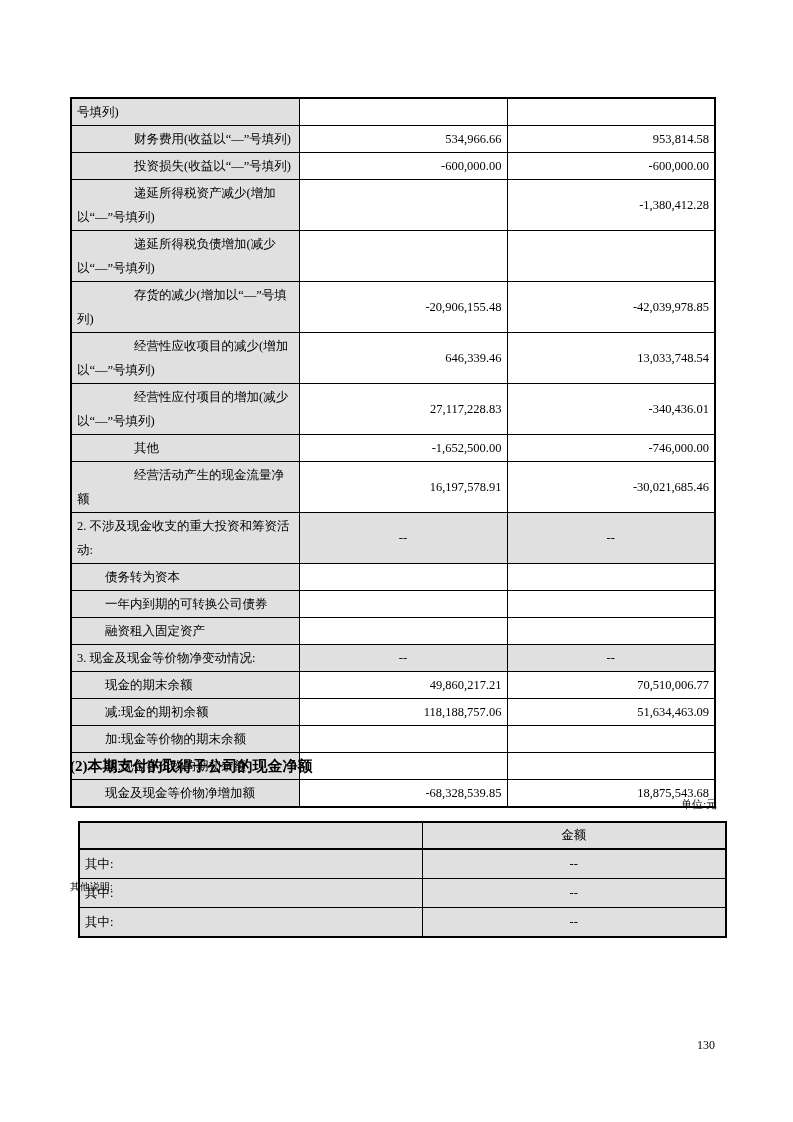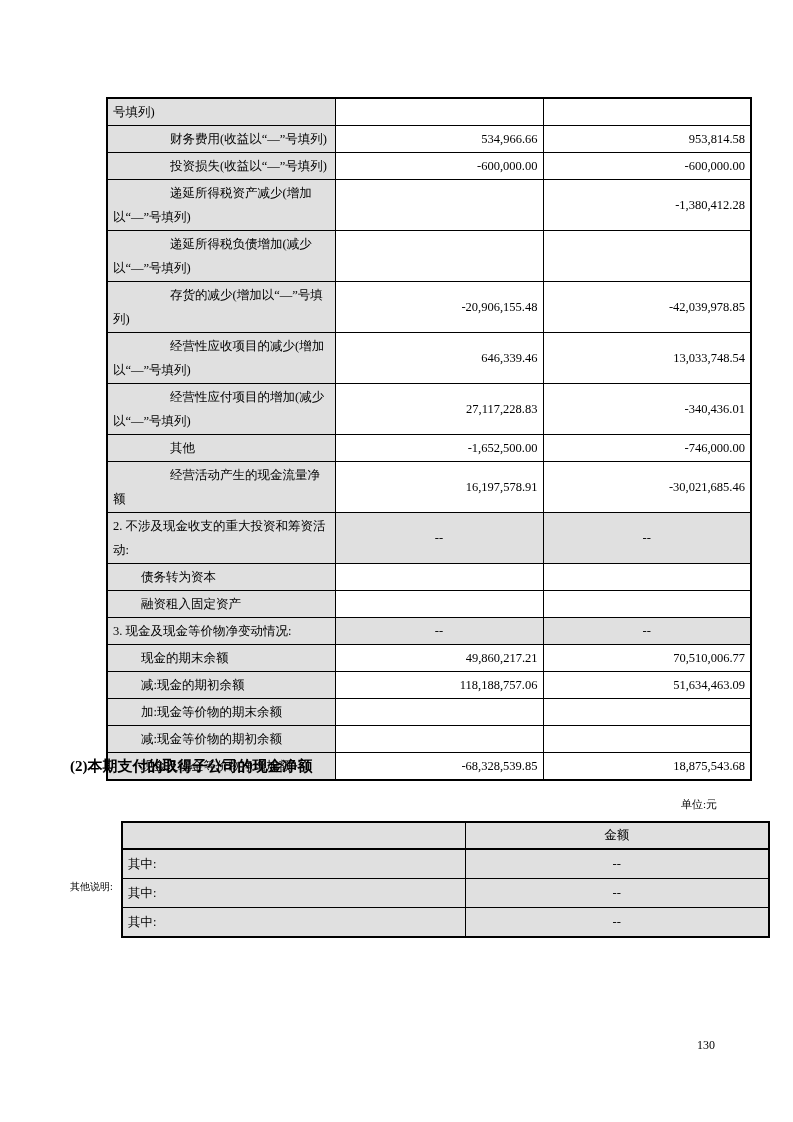--- a/index.html
+++ b/index.html
@@ -18,21 +18,21 @@
     top: 50px;
     left: 70px;
     width: 652px;
     text-align: right;
     font-size: 13px;
     line-height: 20px;
     padding-bottom: 4px;
     border-bottom: 2px solid #000;
   }
   
-  table { border-collapse: collapse; table-layout: fixed; margin-left: 36px; }
+  table { border-collapse: collapse; table-layout: fixed; }
   .t1 {
     position: absolute;
     top: 97px;
     left: 70px;
     width: 645px;
   }
   .t1 td, .t2 td {
     border: 1.5px solid #000;
     font-size: 12.5px;
     line-height: 24px;
@@ -63,21 +63,21 @@
     position: absolute;
     top: 797px;
     left: 70px;
     width: 647px;
     text-align: right;
     font-size: 11px;
   }
   .t2 {
     position: absolute;
     top: 821px;
-    left: 85px;
+    left: 78px;
     width: 647px;
     border-radius: 20px;
   }
   .t2 col.c2-label { width: 343px; }
   .t2 col.c2-val   { width: 304px; }
   .t2 td { background: #e0e0e0; line-height: 26px; }
   .t2 tr.hdr td { border-bottom: 2.5px solid #000; line-height: 23px; }
   .t2 td.c2-amount { text-align: center; }
   .other-notes {
     position: absolute;
@@ -157,20 +157,25 @@
           <td class="cell-val">16,197,578.91</td>
           <td class="cell-val">-30,021,685.46</td>
         </tr>
         <tr class="hl">
           <td class="cell-label lvl0">2. 不涉及现金收支的重大投资和筹资活动:</td>
           <td class="cell-val">--</td>
           <td class="cell-val">--</td>
         </tr>
         <tr>
           <td class="cell-label lvl1">债务转为资本</td>
+          <td class="cell-val"></td>
+          <td class="cell-val"></td>
+        </tr>
+        <tr>
+          <td class="cell-label lvl1">一年内到期的可转换公司债券</td>
           <td class="cell-val"></td>
           <td class="cell-val"></td>
         </tr>
         <tr>
           <td class="cell-label lvl1">融资租入固定资产</td>
           <td class="cell-val"></td>
           <td class="cell-val"></td>
         </tr>
         <tr class="hl">
           <td class="cell-label lvl0">3. 现金及现金等价物净变动情况:</td>

